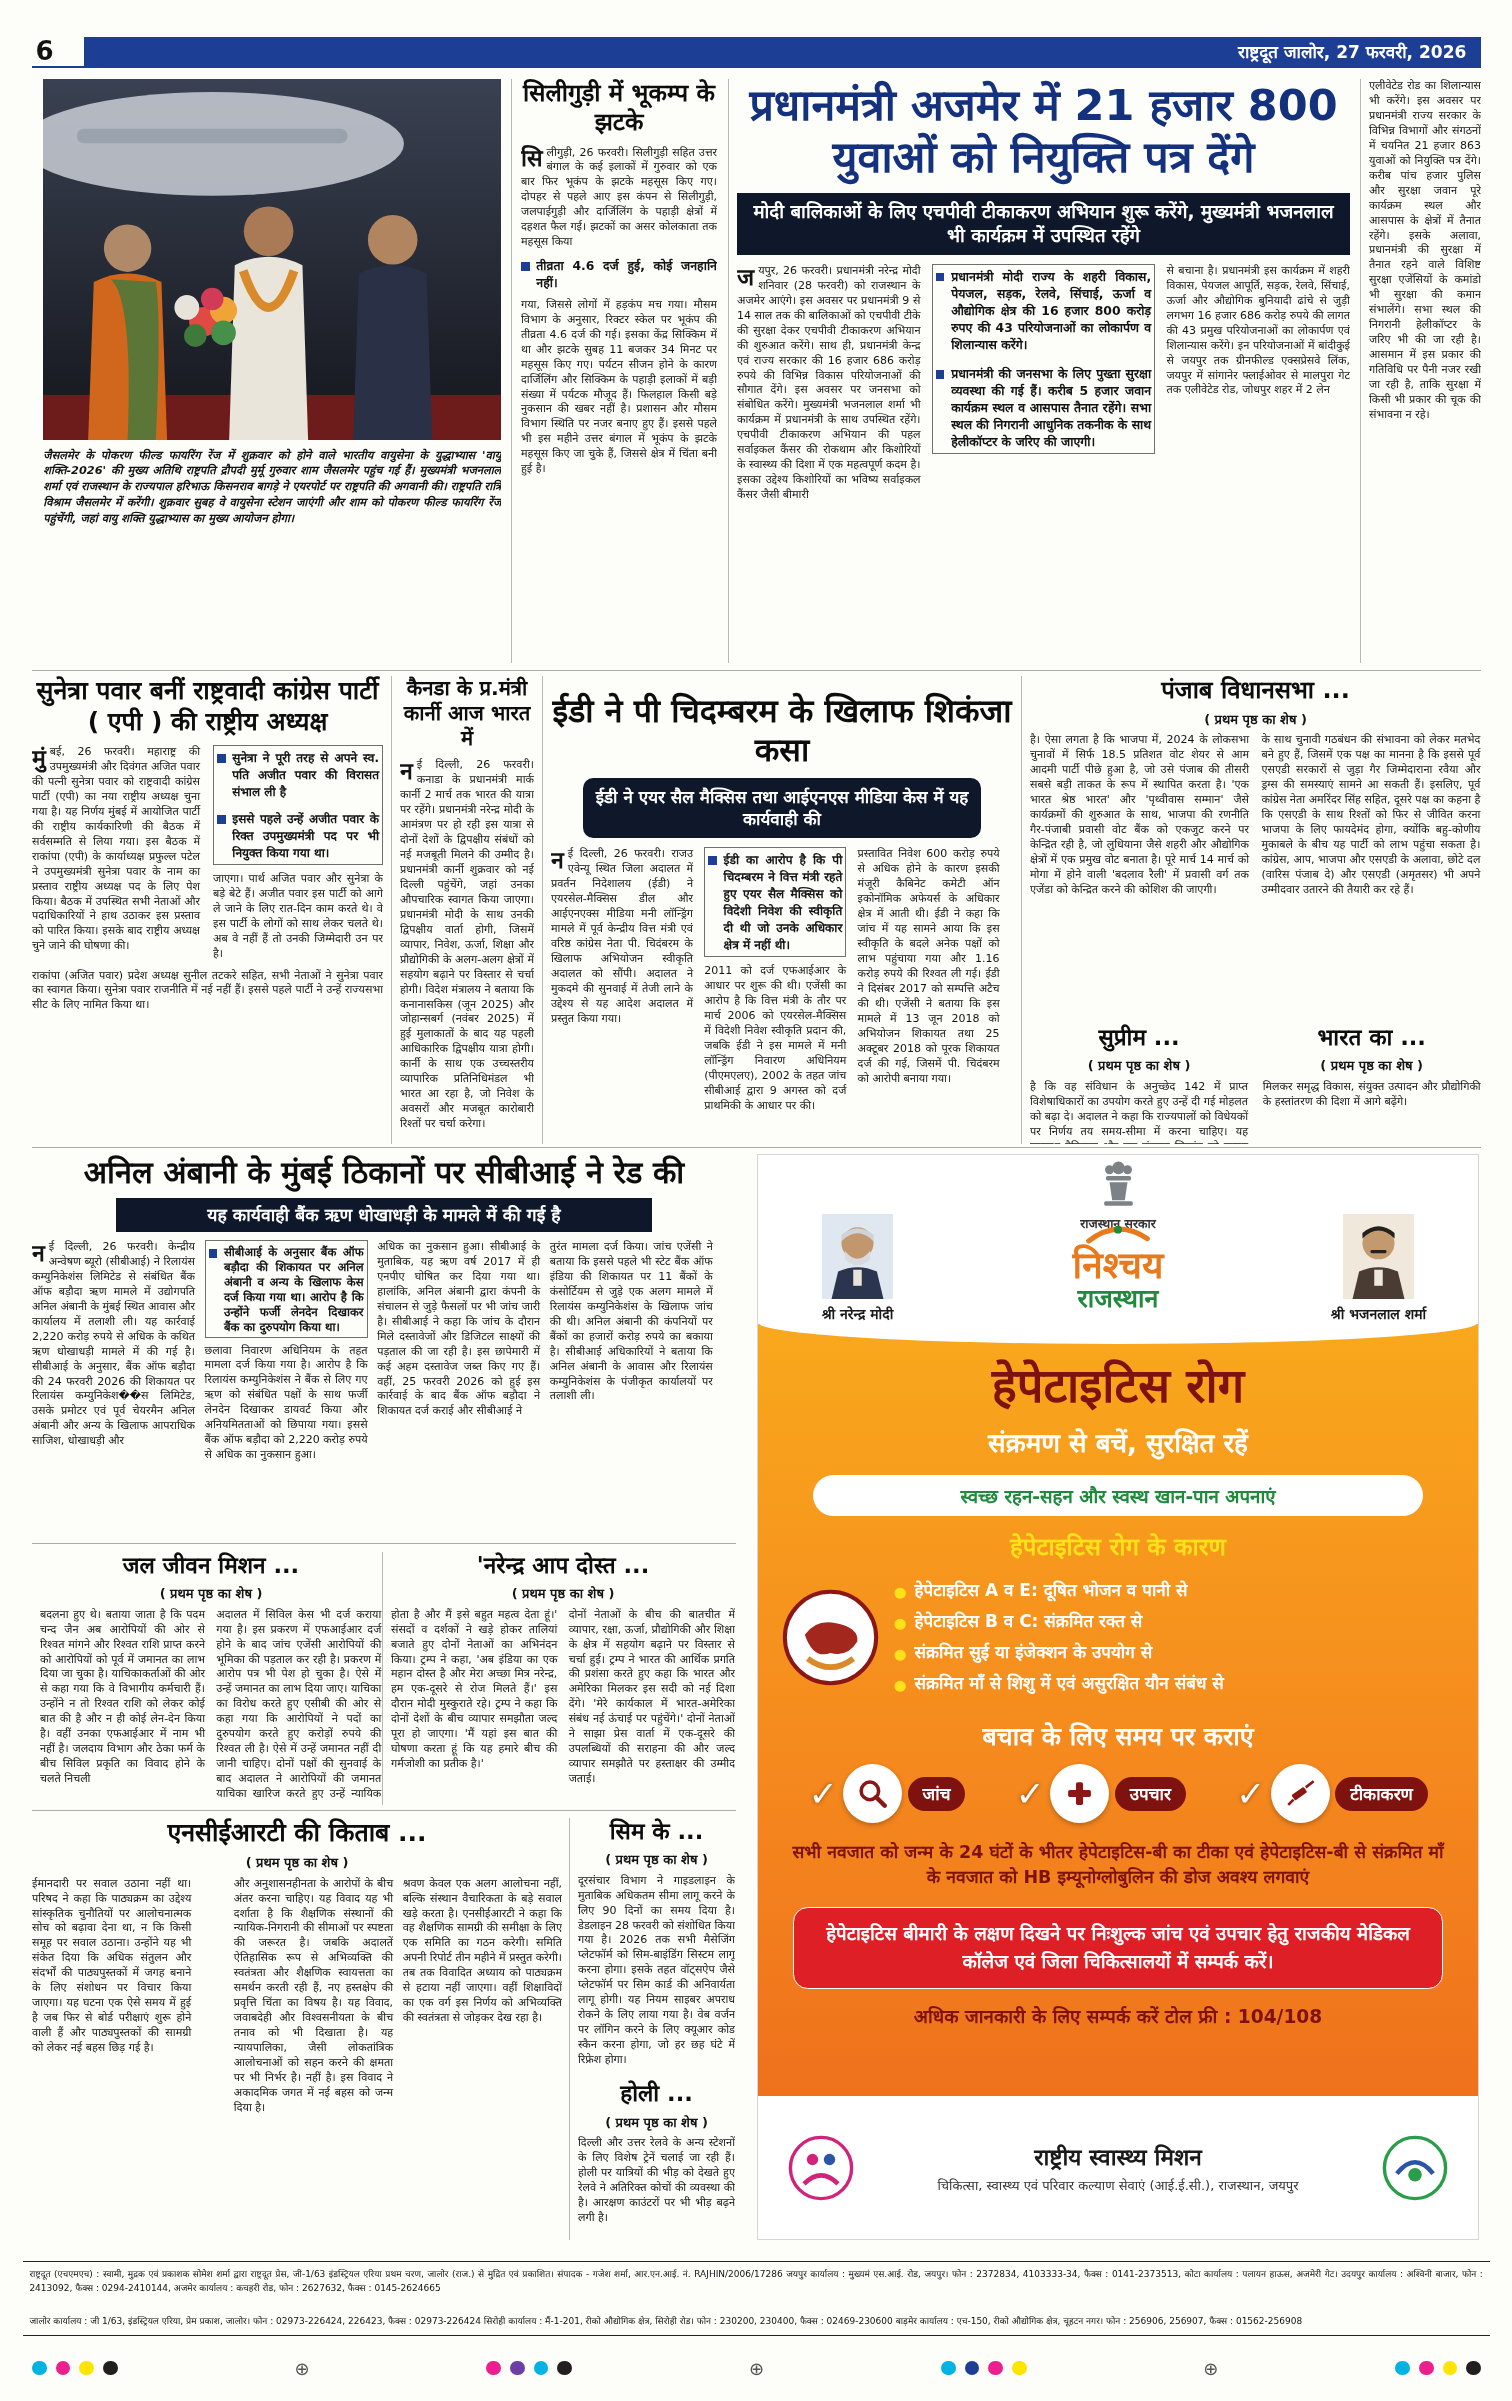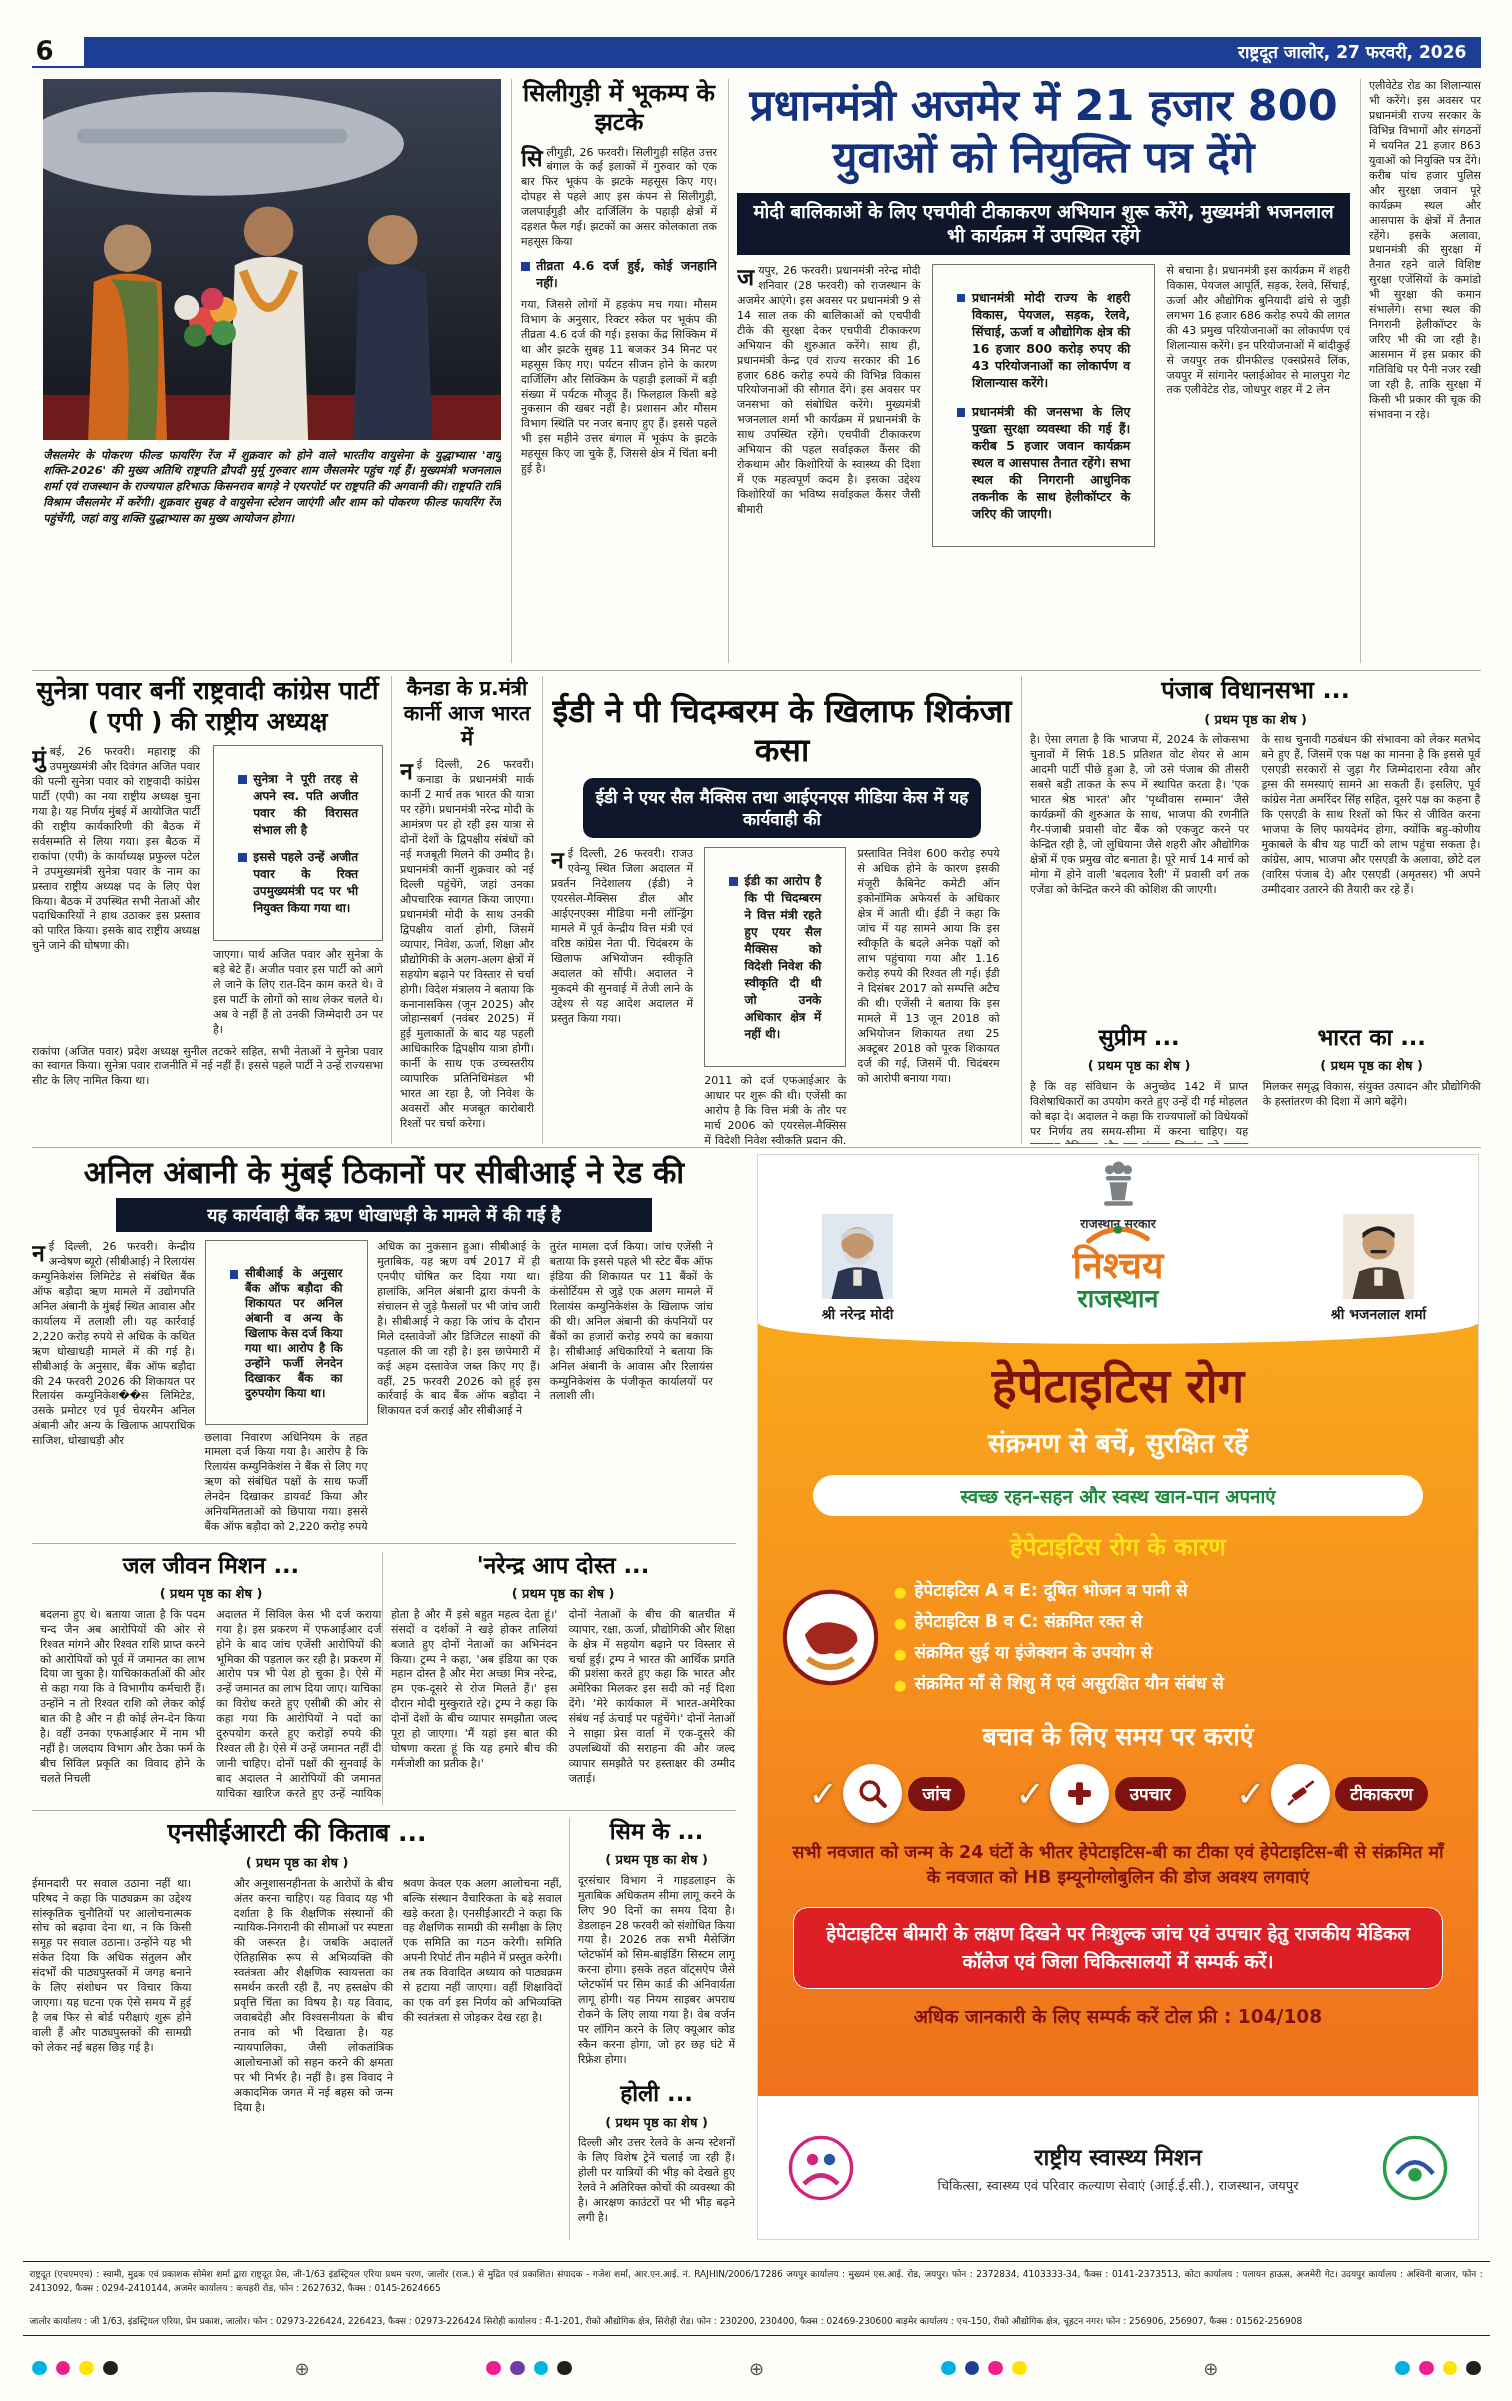--- a/index.html
+++ b/index.html
@@ -11,21 +11,21 @@
   .mast{flex:1;background:#1d3e95;color:#fff;display:flex;align-items:center;justify-content:flex-end;padding-right:14.7px;font-size:17px;font-weight:bold;}
   
   .block{position:absolute;overflow:hidden;}
   .body-txt{font-size:11px;line-height:1.36;text-align:justify;}
   .cols{display:flex;}
   .art-title{font-weight:bold;text-align:center;line-height:1.22;color:#0d0d0d;}
   .cont-label{font-weight:bold;text-align:center;font-size:13px;margin:4.5px 0 5.6px;}
   .banner{background:#0f172a;color:#fff;font-weight:bold;text-align:center;line-height:1.3;}
   .bullet{display:flex;gap:6.8px;font-weight:bold;text-align:justify;}
   .bullet .sq{flex:0 0 8.5px;width:8.5px;height:8.5px;background:#1d3e95;margin-top:5.1px;}
-  .bbox{border:1.1px solid #6f6f6f;padding:24px;}
+  .bbox{border:1.1px solid #6f6f6f;padding:3px;}
   .vr{position:absolute;width:0.6px;background:#b8b8b4;}
   .hrline{position:absolute;height:0.6px;background:#aaaaa6;}
   .dropcap::first-letter{font-size:210%;font-weight:bold;float:left;line-height:1;padding:1.7px 4px 0 0;}
   .caption{margin-top:5.6px;font-size:11.3px;font-weight:bold;font-style:italic;line-height:1.4;text-align:justify;}
   
   .ad{background:#fff;border:0.6px solid #d6d6d2;}
   .ad-head{height:169px;position:relative;text-align:center;}
   .ad-govt{font-size:12.4px;font-weight:bold;color:#333;margin-top:1.1px;}
   .ad-people{position:absolute;left:0;right:0;top:59px;display:flex;justify-content:space-between;align-items:flex-start;padding:0 29px;}
   .ad-person{width:141px;text-align:center;}

